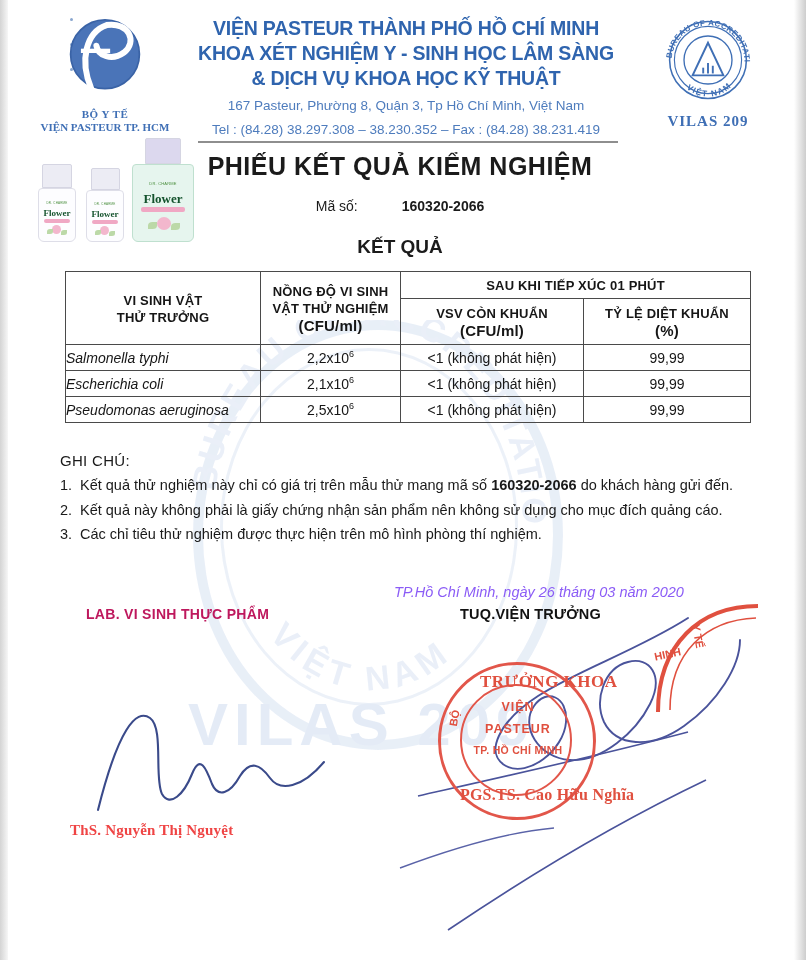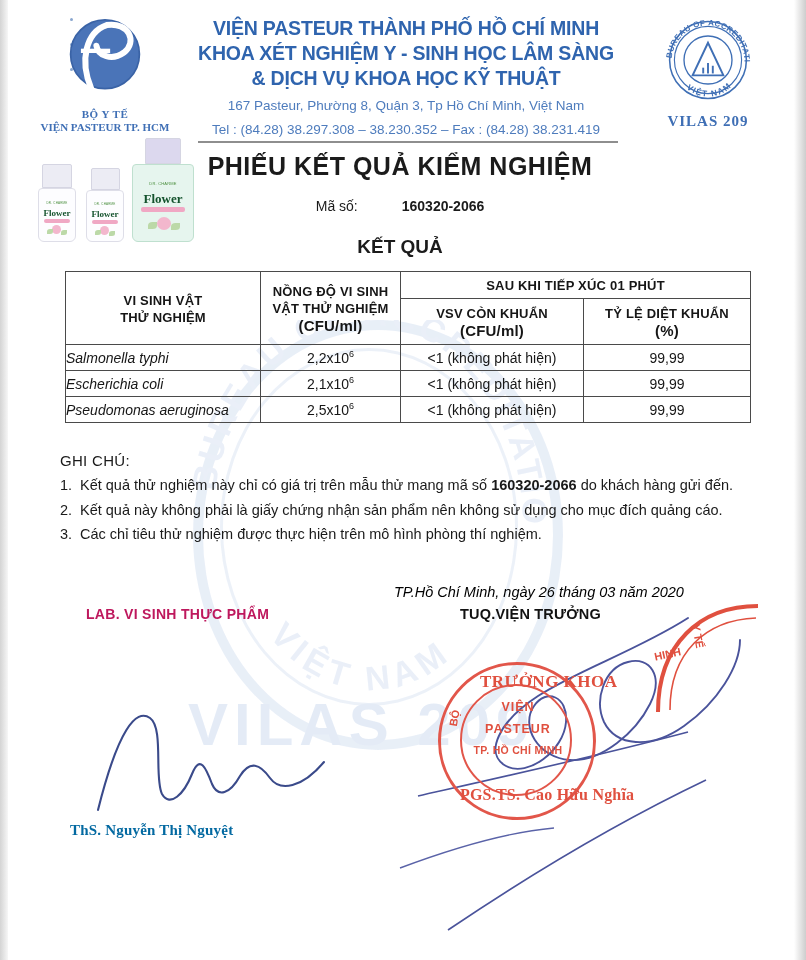--- a/index.html
+++ b/index.html
@@ -144,29 +144,29 @@
   .notes li .num{position:absolute;left:0;top:0;}
   .notes b{font-weight:bold;}
 
   
   .sig-left-title{
     position:absolute;left:78px;top:606px;z-index:3;
     font-family:"Liberation Sans",sans-serif;font-weight:bold;font-size:14px;letter-spacing:.3px;color:#be185d;
   }
   .date-line{
     position:absolute;left:386px;top:584px;z-index:3;
-    font-family:"Liberation Sans",sans-serif;font-style:italic;font-size:14.5px;color:#000000;white-space:nowrap;
+    font-family:"Liberation Sans",sans-serif;font-style:italic;font-size:14.5px;color:#8b5cf6;white-space:nowrap;
   }
   .sig-right-title{
     position:absolute;left:452px;top:606px;z-index:3;
     font-family:"Liberation Sans",sans-serif;font-weight:bold;font-size:14.5px;letter-spacing:.2px;color:#121212;
   }
   .name-left{
     position:absolute;left:62px;top:822px;z-index:6;
-    font-family:"Liberation Serif",serif;font-weight:bold;font-size:15px;color:#0369a1;letter-spacing:.2px;
+    font-family:"Liberation Serif",serif;font-weight:bold;font-size:15px;color:#ef4444;letter-spacing:.2px;
   }
   .name-right{
     position:absolute;left:452px;top:786px;z-index:6;
     font-family:"Liberation Serif",serif;font-weight:bold;font-size:16px;color:#e0503f;letter-spacing:.2px;
   }
 
   
   .stamp{position:absolute;left:430px;top:662px;width:160px;height:160px;z-index:5;}
   .stamp .ring-out{
     position:absolute;left:0;top:0;width:152px;height:152px;border:3px solid #e2564a;border-radius:50%;
@@ -326,21 +326,21 @@
         <col style="width:195px">
             <col style="width:140px">
             <col style="width:183px">
             <col style="width:167px">
       </colgroup>
       <thead>
         <tr>
           <th rowspan="2">
             <div class="th-pad">
               <span>VI SINH VẬT</span><br>
-              <span>THỬ NGHIỆM</span>
+              <span>THỬ TRƯỞNG</span>
             </div>
           </th>
           <th rowspan="2">
             <div class="th-pad">
               <span>NỒNG ĐỘ VI SINH</span><br>
               <span>VẬT THỬ NGHIỆM</span>
               <span class="unit">(CFU/ml)</span>
             </div>
           </th>
           <th colspan="2">

